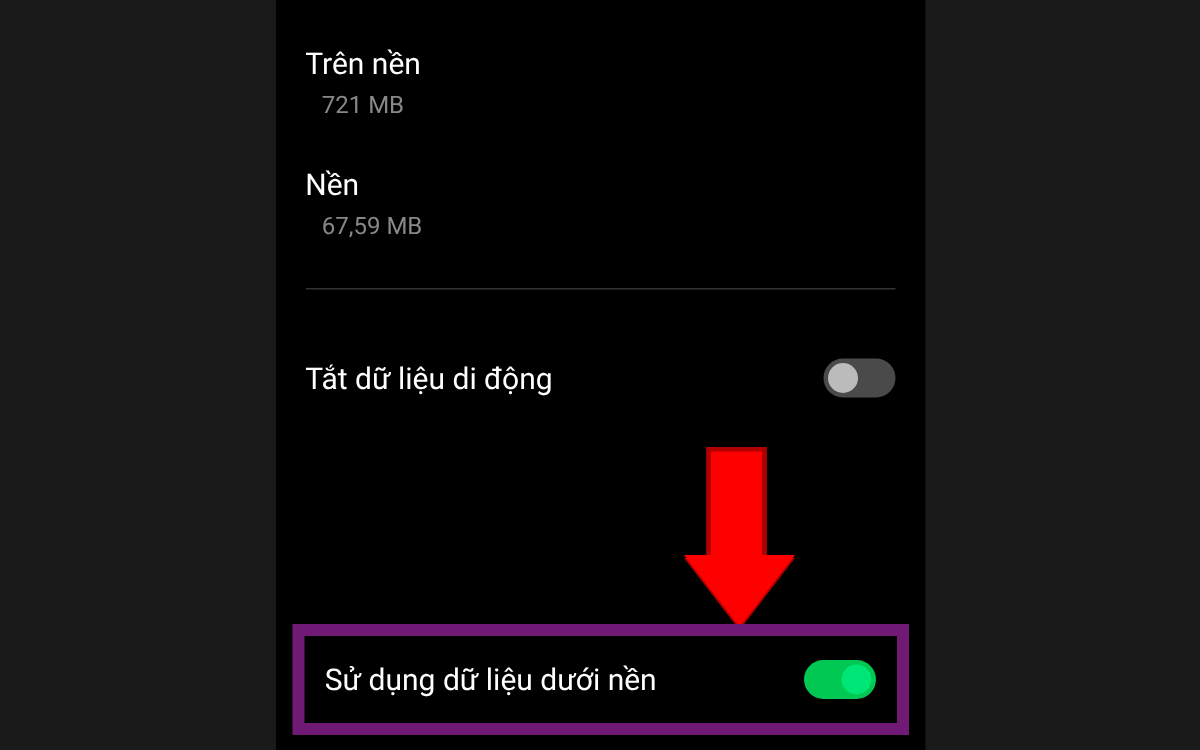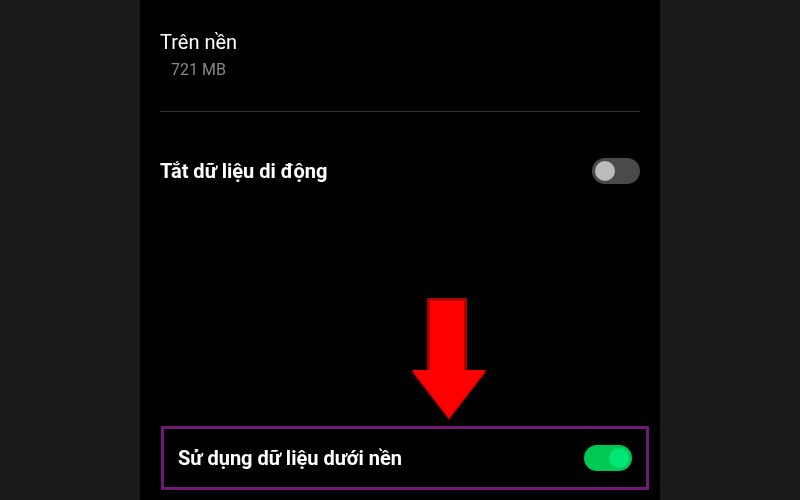--- a/index.html
+++ b/index.html
@@ -10,21 +10,21 @@
     body {
       width: 800px;
       height: 500px;
       background: #1a1a1a;
       font-family: -apple-system, BlinkMacSystemFont, 'Segoe UI', Roboto, sans-serif;
       display: flex;
       justify-content: center;
       align-items: flex-start;
     }
     .phone-screen {
-      width: 520px;
+      width: 433px;
       height: 500px;
       background: #000;
       position: relative;
       overflow: hidden;
     }
     .content {
       padding: 30px 20px 0 20px;
     }
     .stat-row {
       margin-bottom: 32px;
@@ -47,21 +47,21 @@
     }
     .toggle-row {
       display: flex;
       justify-content: space-between;
       align-items: center;
       padding: 18px 0;
     }
     .toggle-label {
       color: #fff;
       font-size: 20px;
-      font-weight: 700;
+      font-weight: 400;
     }
     .toggle {
       width: 48px;
       height: 26px;
       background: #4a4a4a;
       border-radius: 13px;
       position: relative;
       cursor: pointer;
     }
     .toggle-knob {
@@ -77,23 +77,23 @@
     .toggle.on {
       background: #00c853;
     }
     .toggle.on .toggle-knob {
       left: 25px;
       background: #00e676;
     }
     .highlighted-row {
       position: absolute;
       bottom: 10px;
-      left: 21px;
+      left: 11px;
       right: 11px;
-      border: 3px solid #701a75;
+      border: 8px solid #701a75;
       padding: 16px 14px;
       display: flex;
       justify-content: space-between;
       align-items: center;
       background: #000;
     }
     .highlighted-row .toggle-label {
       font-size: 20px;
     }
     .arrow {
@@ -127,20 +127,24 @@
 <body>
 
 <div class="phone-screen">
   <div class="content">
 
     <div class="stat-row">
       <div class="stat-label">Trên nền</div>
       <div class="stat-value">721 MB</div>
     </div>
 
+    <div class="stat-row">
+      <div class="stat-label">Nền</div>
+      <div class="stat-value">67,59 MB</div>
+    </div>
 
     <div class="divider"></div>
 
     <div class="toggle-row">
       <div class="toggle-label">Tắt dữ liệu di động</div>
       <div class="toggle">
         <div class="toggle-knob"></div>
       </div>
     </div>
 

